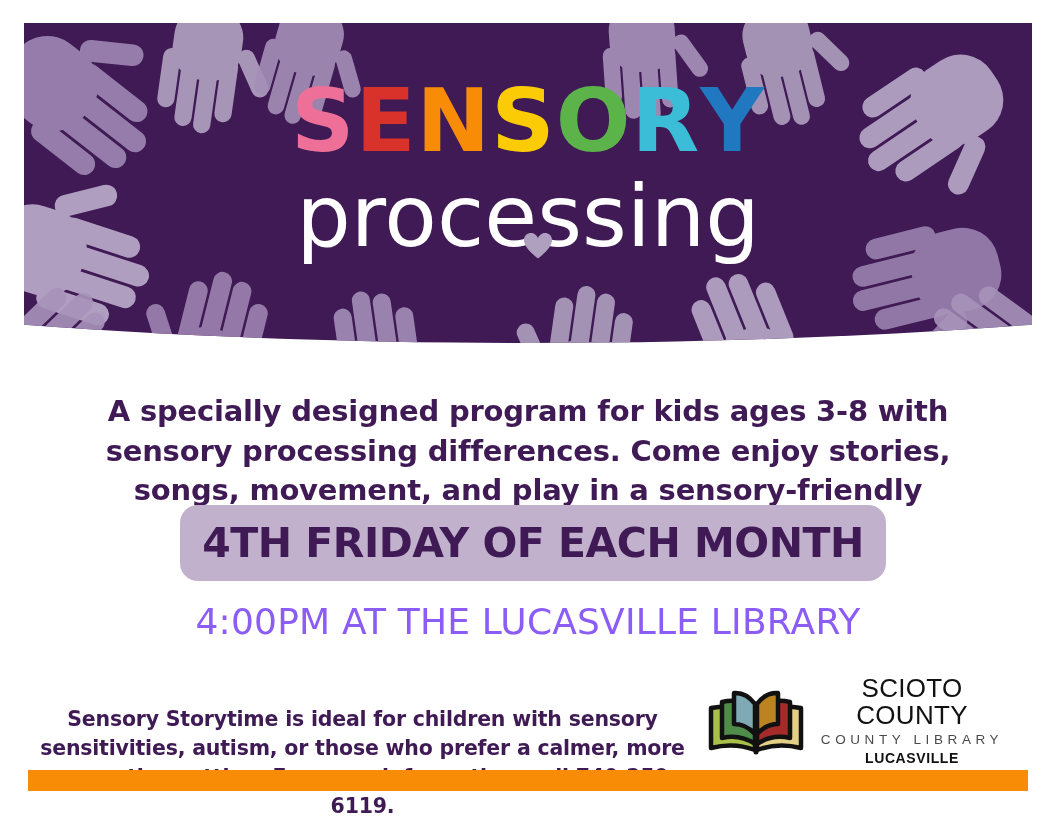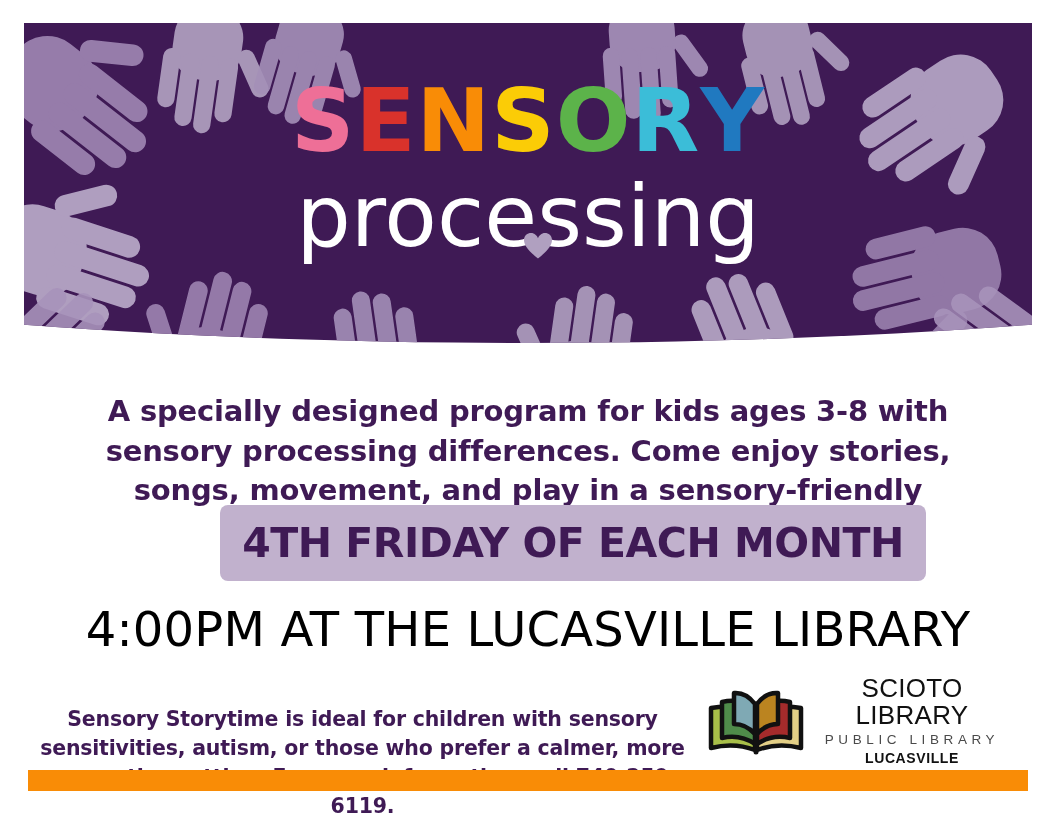--- a/index.html
+++ b/index.html
@@ -102,47 +102,46 @@
   }
 
   
   #date-banner {
     position: absolute;
     left: 180px;
     top: 505px;
     width: 706px;
     height: 76px;
     background: #c1b1cd;
-    border-radius: 8px;
+    border-radius: 18px;
     display: flex;
     align-items: center;
     justify-content: center;
-    margin-left: 40px;
   }
   #date-banner-label {
     font-family: "DejaVu Sans", sans-serif;
     font-weight: 700;
     font-size: 41px;
     letter-spacing: -0.5px;
     color: #3f1a55;
     white-space: nowrap;
   }
 
   
   #time-line {
     position: absolute;
     left: 28px;
     top: 601px;
     width: 1000px;
     text-align: center;
     font-family: "DejaVu Sans", sans-serif;
     font-weight: 400;
-    font-size: 48px;
+    font-size: 36px;
     letter-spacing: 0.2px;
-    color: #000000;
+    color: #8b5cf6;
     white-space: nowrap;
   }
 
   
   #footer-note {
     position: absolute;
     left: 40px;
     top: 684px;
     width: 645px;
     text-align: center;
@@ -419,19 +418,19 @@
       <path d="M82 16 L82 52 Q64 48 49 58 L49 22 Q64 12 82 16 Z" fill="#a52b2b" stroke="#111" stroke-width="4.5" stroke-linejoin="round"></path>
 
       <path d="M26 7 L26 38 Q38 38 47 48 L47 18 Q38 6 26 7 Z" fill="#7fa9b4" stroke="#111" stroke-width="4.5" stroke-linejoin="round"></path>
 
       <path d="M70 7 L70 38 Q58 38 49 48 L49 18 Q58 6 70 7 Z" fill="#bb8420" stroke="#111" stroke-width="4.5" stroke-linejoin="round"></path>
 
       <path d="M48 18 L48 66" stroke="#111" stroke-width="5" stroke-linecap="round"></path>
     </svg>
   </div>
   <div id="logo-text">
-    <div id="logo-line1">SCIOTO LIBRARY</div>
-    <div id="logo-line2">PUBLIC LIBRARY</div>
+    <div id="logo-line1">SCIOTO COUNTY</div>
+    <div id="logo-line2">COUNTY LIBRARY</div>
     <div id="logo-line3">LUCASVILLE</div>
   </div>
 </div>
 
 <div id="orange-rule"></div>
 
 </body></html>

